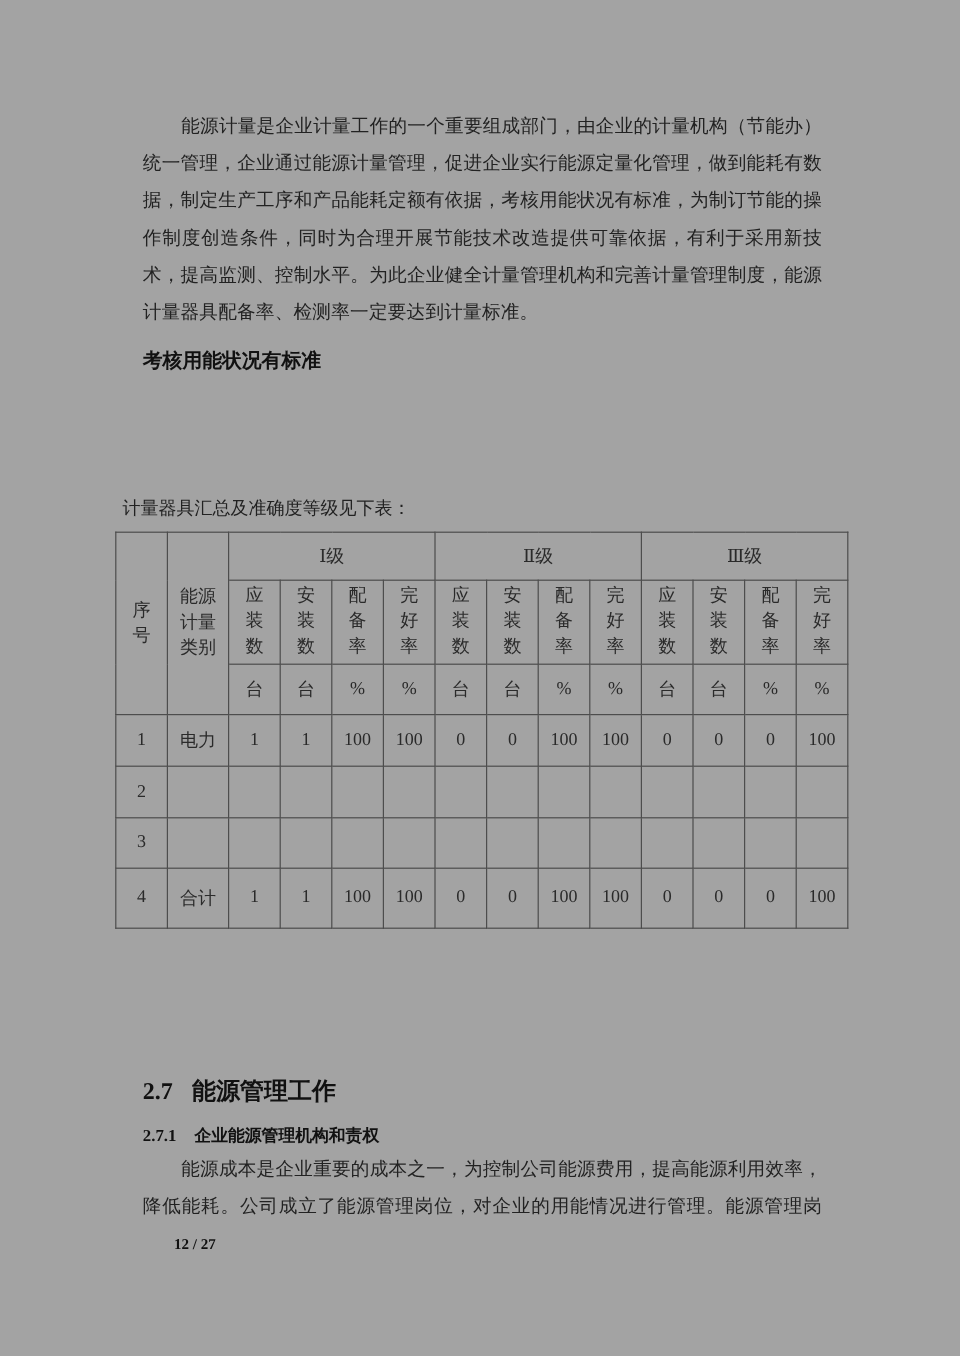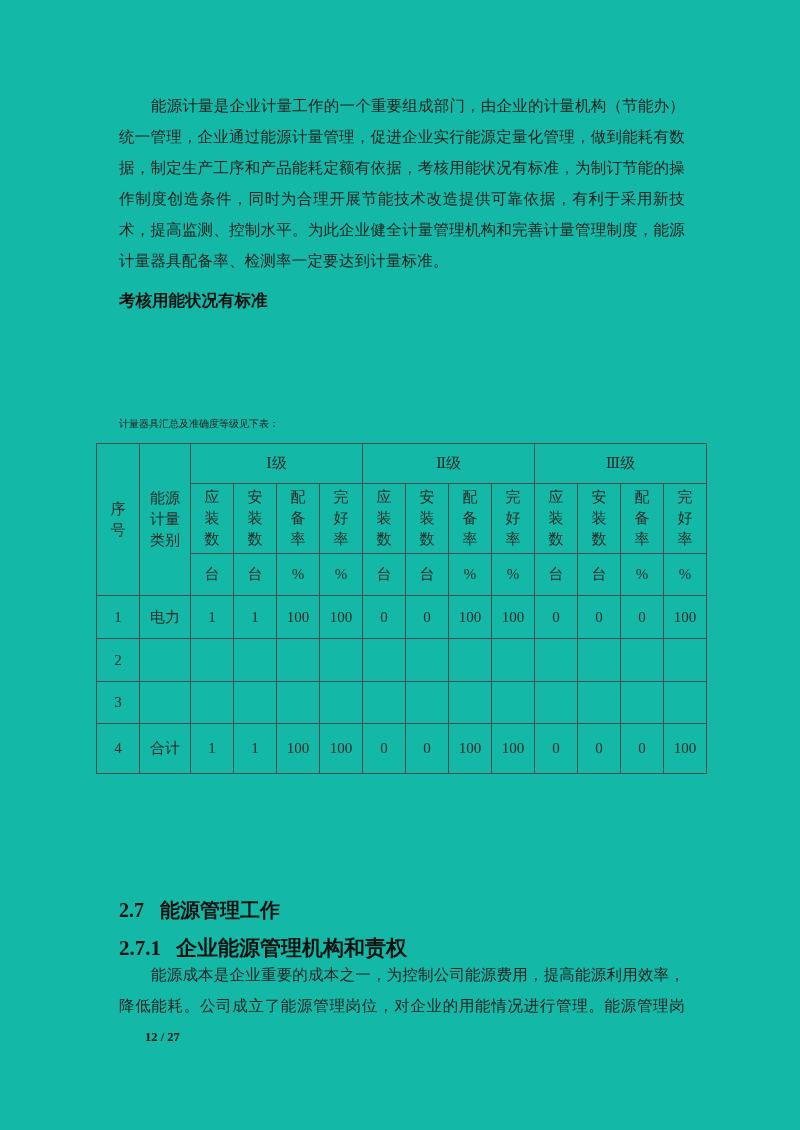--- a/index.html
+++ b/index.html
@@ -1,42 +1,42 @@
 <!DOCTYPE html>
 <html><head>
 <meta charset="utf-8">
 <style>
   html, body { margin: 0; padding: 0; background: #ffffff; }
   .page {
     position: relative;
     width: 800px;
     height: 1130px;
-    background: #14b8a6;
+    background: #a3a3a3;
     font-family: "Liberation Serif", "DejaVu Serif", serif;
     color: #1c1c1c;
     overflow: hidden;
   }
   .para {
     position: absolute;
     left: 119px;
     width: 566px;
     margin: 0;
     font-size: 15.5px;
     line-height: 31px;
     text-align: justify;
     color: #222222;
     letter-spacing: 0.2px;
   }
   .indent { text-indent: 32px; }
   .cont { text-align-last: justify; }
   .caption {
     position: absolute;
-    left: 119px;
-    margin: 0;
-    font-size: 10px;
+    left: 102px;
+    margin: 0;
+    font-size: 15px;
     line-height: 22px;
     color: #222222;
   }
   .h-equip {
     position: absolute;
     left: 119px;
     top: 291px;
     margin: 0;
     font-size: 16.5px;
     line-height: 19px;
@@ -52,21 +52,21 @@
     line-height: 23px;
     font-weight: bold;
     color: #111111;
   }
   .h-section .num { margin-right: 16px; text-align: right; }
   .h-subsection {
     position: absolute;
     left: 119px;
     top: 938px;
     margin: 0;
-    font-size: 21px;
+    font-size: 14px;
     line-height: 20px;
     font-weight: bold;
     color: #111111;
   }
   .h-subsection .num { margin-right: 15px; }
   table.meter {
     position: absolute;
     left: 96px;
     top: 443px;
     width: 611px;

